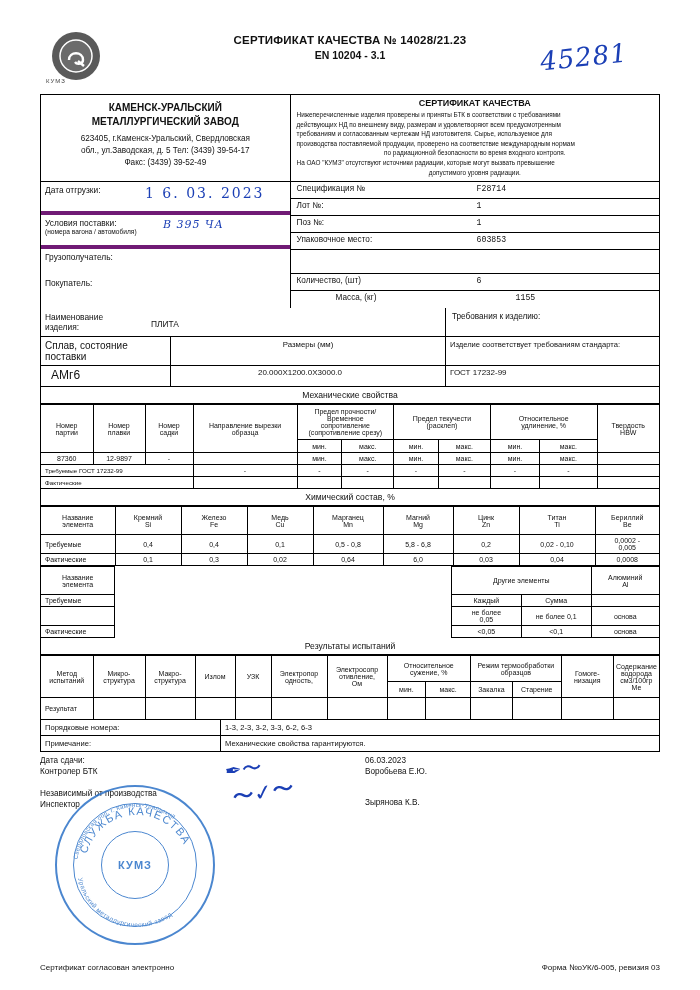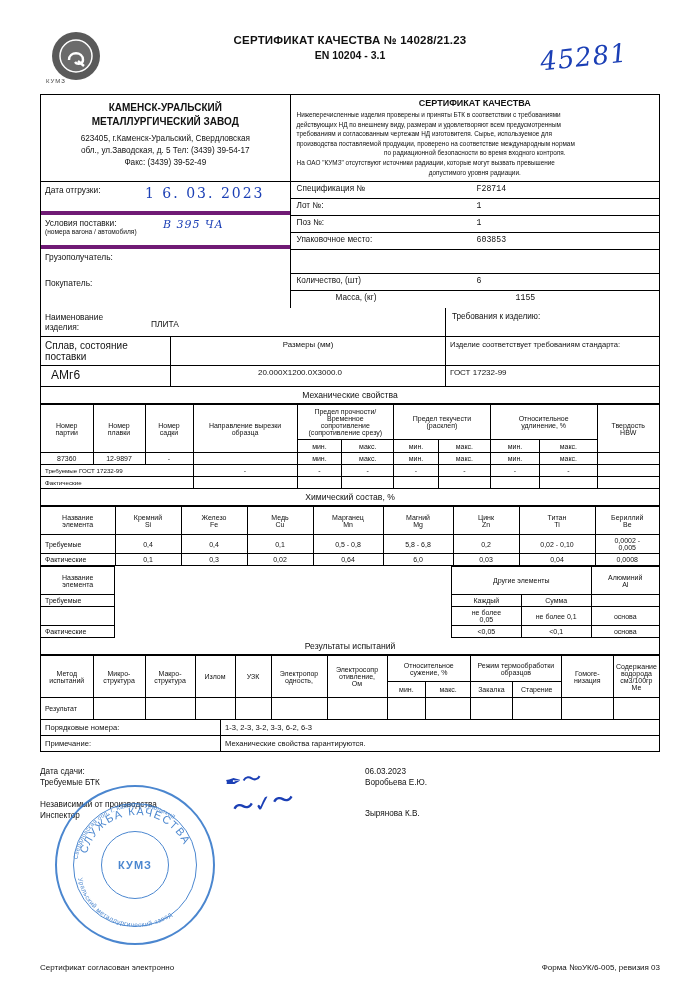--- a/index.html
+++ b/index.html
@@ -457,27 +457,27 @@
       <div class="fl">Порядковые номера:</div>
       <div class="fr">1-3,  2-3,  3-2,  3-3,  6-2,  6-3</div>
     </div>
     <div class="frow">
       <div class="fl">Примечание:</div>
       <div class="fr">Механические свойства гарантируются.</div>
     </div>
   </div>
 
   <div class="sig">
-    <div class="sig-row" style="margin-top:15px">
+    <div class="sig-row" style="margin-top:4px">
       <div class="sig-lbl">Дата сдачи:</div>
       <div class="sig-mid"></div>
       <div class="sig-name">06.03.2023</div>
     </div>
     <div class="sig-row">
-      <div class="sig-lbl">Требуемые БТК</div>
+      <div class="sig-lbl">Контролер БТК</div>
       <div class="sig-mid"></div>
       <div class="sig-name">Воробьева Е.Ю.</div>
     </div>
     <div class="sig-row" style="margin-top:12px">
       <div class="sig-lbl sig-two">
         <div>Независимый от производства</div>
         <div>Инспектор</div>
       </div>
       <div class="sig-mid"></div>
       <div class="sig-name" style="padding-top:10px">Зырянова К.В.</div>

